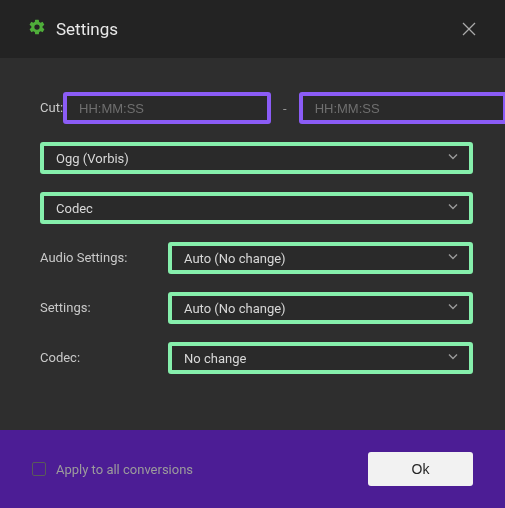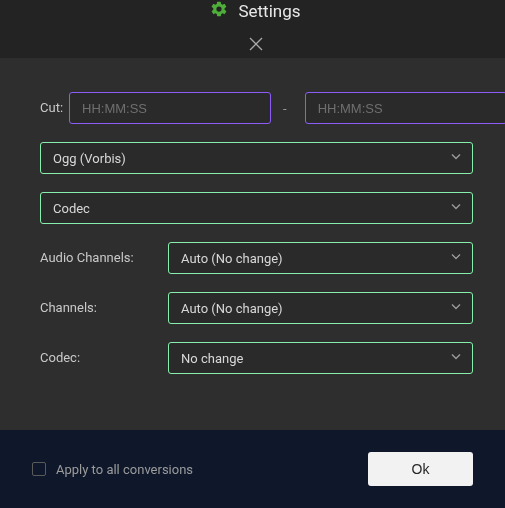--- a/index.html
+++ b/index.html
@@ -17,21 +17,20 @@
     display: flex;
     flex-direction: column;
   }
   .titlebar {
     height: 58px;
     background: #232323;
     display: flex;
     align-items: center;
     padding: 0 22px 0 28px;
     justify-content: space-between;
-    flex-direction: column;
   }
   .title-left {
     display: flex;
     align-items: center;
     gap: 10px;
   }
   .title-text {
     color: #e8e8e8;
     font-size: 17px;
     font-weight: 400;
@@ -62,59 +61,58 @@
   .controls {
     flex: 1;
     display: flex;
     align-items: center;
     gap: 10px;
   }
   .text-input {
     flex: 1;
     height: 32px;
     background: #2a2a2a;
-    border: 1px solid #8b5cf6;
+    border: 4px solid #8b5cf6;
     border-radius: 3px;
     color: #d8d8d8;
     font-size: 13px;
     padding: 0 12px;
     outline: none;
-    margin-left: 6px;
   }
   .text-input::placeholder { color: #6f6f6f; }
   .dash {
     color: #9a9a9a;
     font-size: 13px;
     padding: 0 2px;
   }
   .select {
     position: relative;
     width: 100%;
     height: 32px;
     background: #2a2a2a;
-    border: 1px solid #86efac;
+    border: 4px solid #86efac;
     border-radius: 3px;
     color: #d8d8d8;
     font-size: 13px;
     padding: 0 34px 0 12px;
     display: flex;
     align-items: center;
     cursor: pointer;
   }
   .select .chev {
     position: absolute;
     right: 10px;
     top: 50%;
     transform: translateY(-50%);
     color: #9a9a9a;
     pointer-events: none;
   }
   .footer {
     height: 78px;
-    background: #0f172a;
+    background: #4c1d95;
     display: flex;
     align-items: center;
     justify-content: space-between;
     padding: 0 32px;
   }
   .check-wrap {
     display: flex;
     align-items: center;
     gap: 10px;
     cursor: pointer;
@@ -196,35 +194,35 @@
           <span class="chev">
             <svg width="12" height="12" viewBox="0 0 12 12" fill="none" stroke="currentColor" stroke-width="1.4">
                 <polyline points="2,4 6,8 10,4"></polyline>
               </svg>
           </span>
         </div>
       </div>
     </div>
 
     <div class="row multiline">
-      <div class="label">Audio Channels:</div>
+      <div class="label">Audio Settings:</div>
       <div class="controls">
         <div class="select">
           <span>Auto (No change)</span>
           <span class="chev">
             <svg width="12" height="12" viewBox="0 0 12 12" fill="none" stroke="currentColor" stroke-width="1.4">
                 <polyline points="2,4 6,8 10,4"></polyline>
               </svg>
           </span>
         </div>
       </div>
     </div>
 
     <div class="row">
-      <div class="label">Channels:</div>
+      <div class="label">Settings:</div>
       <div class="controls">
         <div class="select">
           <span>Auto (No change)</span>
           <span class="chev">
             <svg width="12" height="12" viewBox="0 0 12 12" fill="none" stroke="currentColor" stroke-width="1.4">
                 <polyline points="2,4 6,8 10,4"></polyline>
               </svg>
           </span>
         </div>
       </div>

